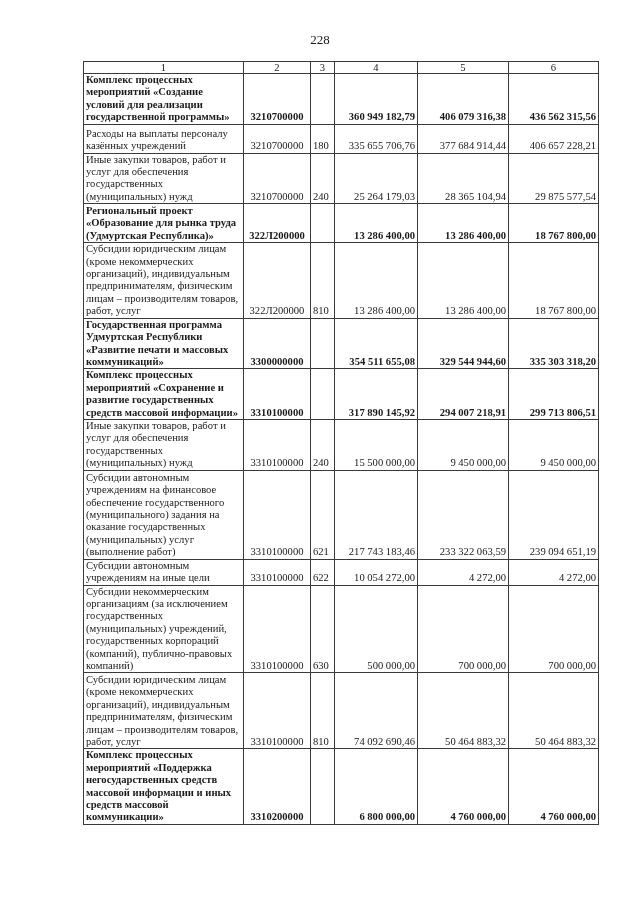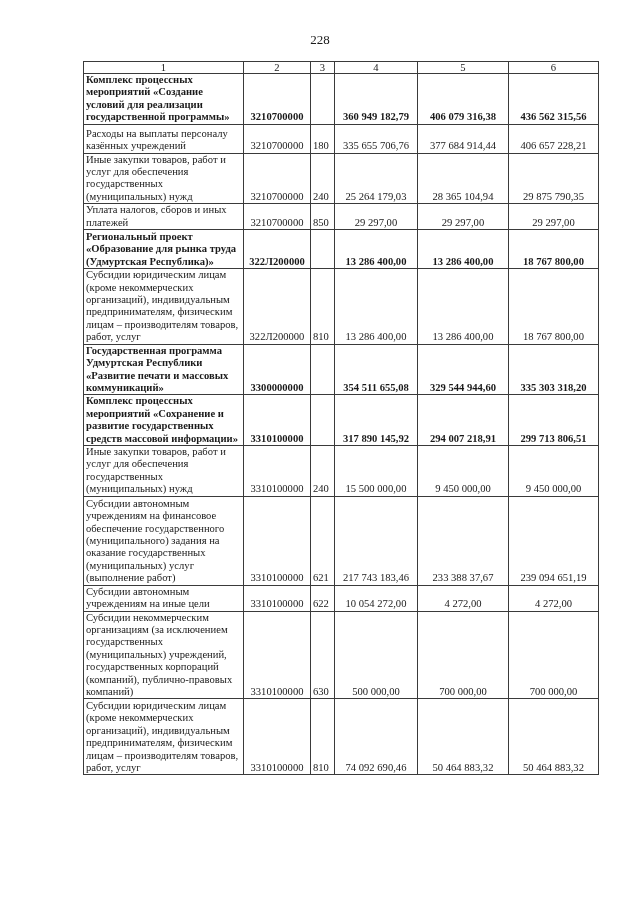--- a/index.html
+++ b/index.html
@@ -8,21 +8,21 @@
     .page-number { position: absolute; top: 32px; left: 0; width: 640px; text-align: center;
                    font-size: 13px; }
     table.budget { position: absolute; top: 61px; left: 83px; border-collapse: collapse;
                    table-layout: fixed; width: 515px; font-size: 10.6px; line-height: 12.4px; }
     table.budget td, table.budget th { border: 1px solid #3a3a3a; padding: 0 2px 0 2px;
                    vertical-align: bottom; overflow: hidden; }
     table.budget th { font-weight: normal; text-align: center; height: 11px; padding: 0; line-height: 11px; }
     td.name { text-align: left; }
     td.code { text-align: center; white-space: nowrap; padding-left: 3px; }
     td.kvr { text-align: left; white-space: nowrap; padding-left: 3px; }
-    td.num { text-align: center; white-space: nowrap; }
+    td.num { text-align: right; white-space: nowrap; }
     tr.bold td { font-weight: bold; }
     col.c1 { width: 160px; } col.c2 { width: 67px; } col.c3 { width: 24px; }
     col.c4 { width: 83px; } col.c5 { width: 91px; } col.c6 { width: 90px; }
   </style>
 </head>
 <body>
 
 <div class="page-number">228</div>
 
 <table class="budget">
@@ -60,29 +60,21 @@
       <td class="num">335 655 706,76</td>
       <td class="num">377 684 914,44</td>
       <td class="num">406 657 228,21</td>
     </tr>
     <tr style="height:50px">
       <td class="name">Иные закупки товаров, работ и услуг для обеспечения государственных (муниципальных) нужд</td>
       <td class="code">3210700000</td>
       <td class="kvr">240</td>
       <td class="num">25 264 179,03</td>
       <td class="num">28 365 104,94</td>
-      <td class="num">29 875 790,35</td>
-    </tr>
-    <tr style="height:26px">
-      <td class="name">Уплата налогов, сборов и иных платежей</td>
-      <td class="code">3210700000</td>
-      <td class="kvr">850</td>
-      <td class="num">29 297,00</td>
-      <td class="num">29 297,00</td>
-      <td class="num">29 297,00</td>
+      <td class="num">29 875 577,54</td>
     </tr>
     <tr class="bold" style="height:39px">
       <td class="name">Региональный проект «Образование для рынка труда (Удмуртская Республика)»</td>
       <td class="code">322Л200000</td>
       <td class="kvr"></td>
       <td class="num">13 286 400,00</td>
       <td class="num">13 286 400,00</td>
       <td class="num">18 767 800,00</td>
     </tr>
     <tr style="height:73px">
@@ -115,21 +107,21 @@
       <td class="kvr">240</td>
       <td class="num">15 500 000,00</td>
       <td class="num">9 450 000,00</td>
       <td class="num">9 450 000,00</td>
     </tr>
     <tr style="height:89px">
       <td class="name">Субсидии автономным учреждениям на финансовое обеспечение государственного (муниципального) задания на оказание государственных (муниципальных) услуг (выполнение работ)</td>
       <td class="code">3310100000</td>
       <td class="kvr">621</td>
       <td class="num">217 743 183,46</td>
-      <td class="num">233 388 37,67</td>
+      <td class="num">233 322 063,59</td>
       <td class="num">239 094 651,19</td>
     </tr>
     <tr style="height:26px">
       <td class="name">Субсидии автономным учреждениям на иные цели</td>
       <td class="code">3310100000</td>
       <td class="kvr">622</td>
       <td class="num">10 054 272,00</td>
       <td class="num">4 272,00</td>
       <td class="num">4 272,00</td>
     </tr>
@@ -142,14 +134,22 @@
       <td class="num">700 000,00</td>
     </tr>
     <tr style="height:76px">
       <td class="name">Субсидии юридическим лицам (кроме некоммерческих организаций), индивидуальным предпринимателям, физическим лицам – производителям товаров, работ, услуг</td>
       <td class="code">3310100000</td>
       <td class="kvr">810</td>
       <td class="num">74 092 690,46</td>
       <td class="num">50 464 883,32</td>
       <td class="num">50 464 883,32</td>
     </tr>
+    <tr class="bold" style="height:75px">
+      <td class="name">Комплекс процессных мероприятий «Поддержка негосударственных средств массовой информации и иных средств массовой коммуникации»</td>
+      <td class="code">3310200000</td>
+      <td class="kvr"></td>
+      <td class="num">6 800 000,00</td>
+      <td class="num">4 760 000,00</td>
+      <td class="num">4 760 000,00</td>
+    </tr>
   </tbody>
 </table>
 
 </body></html>

